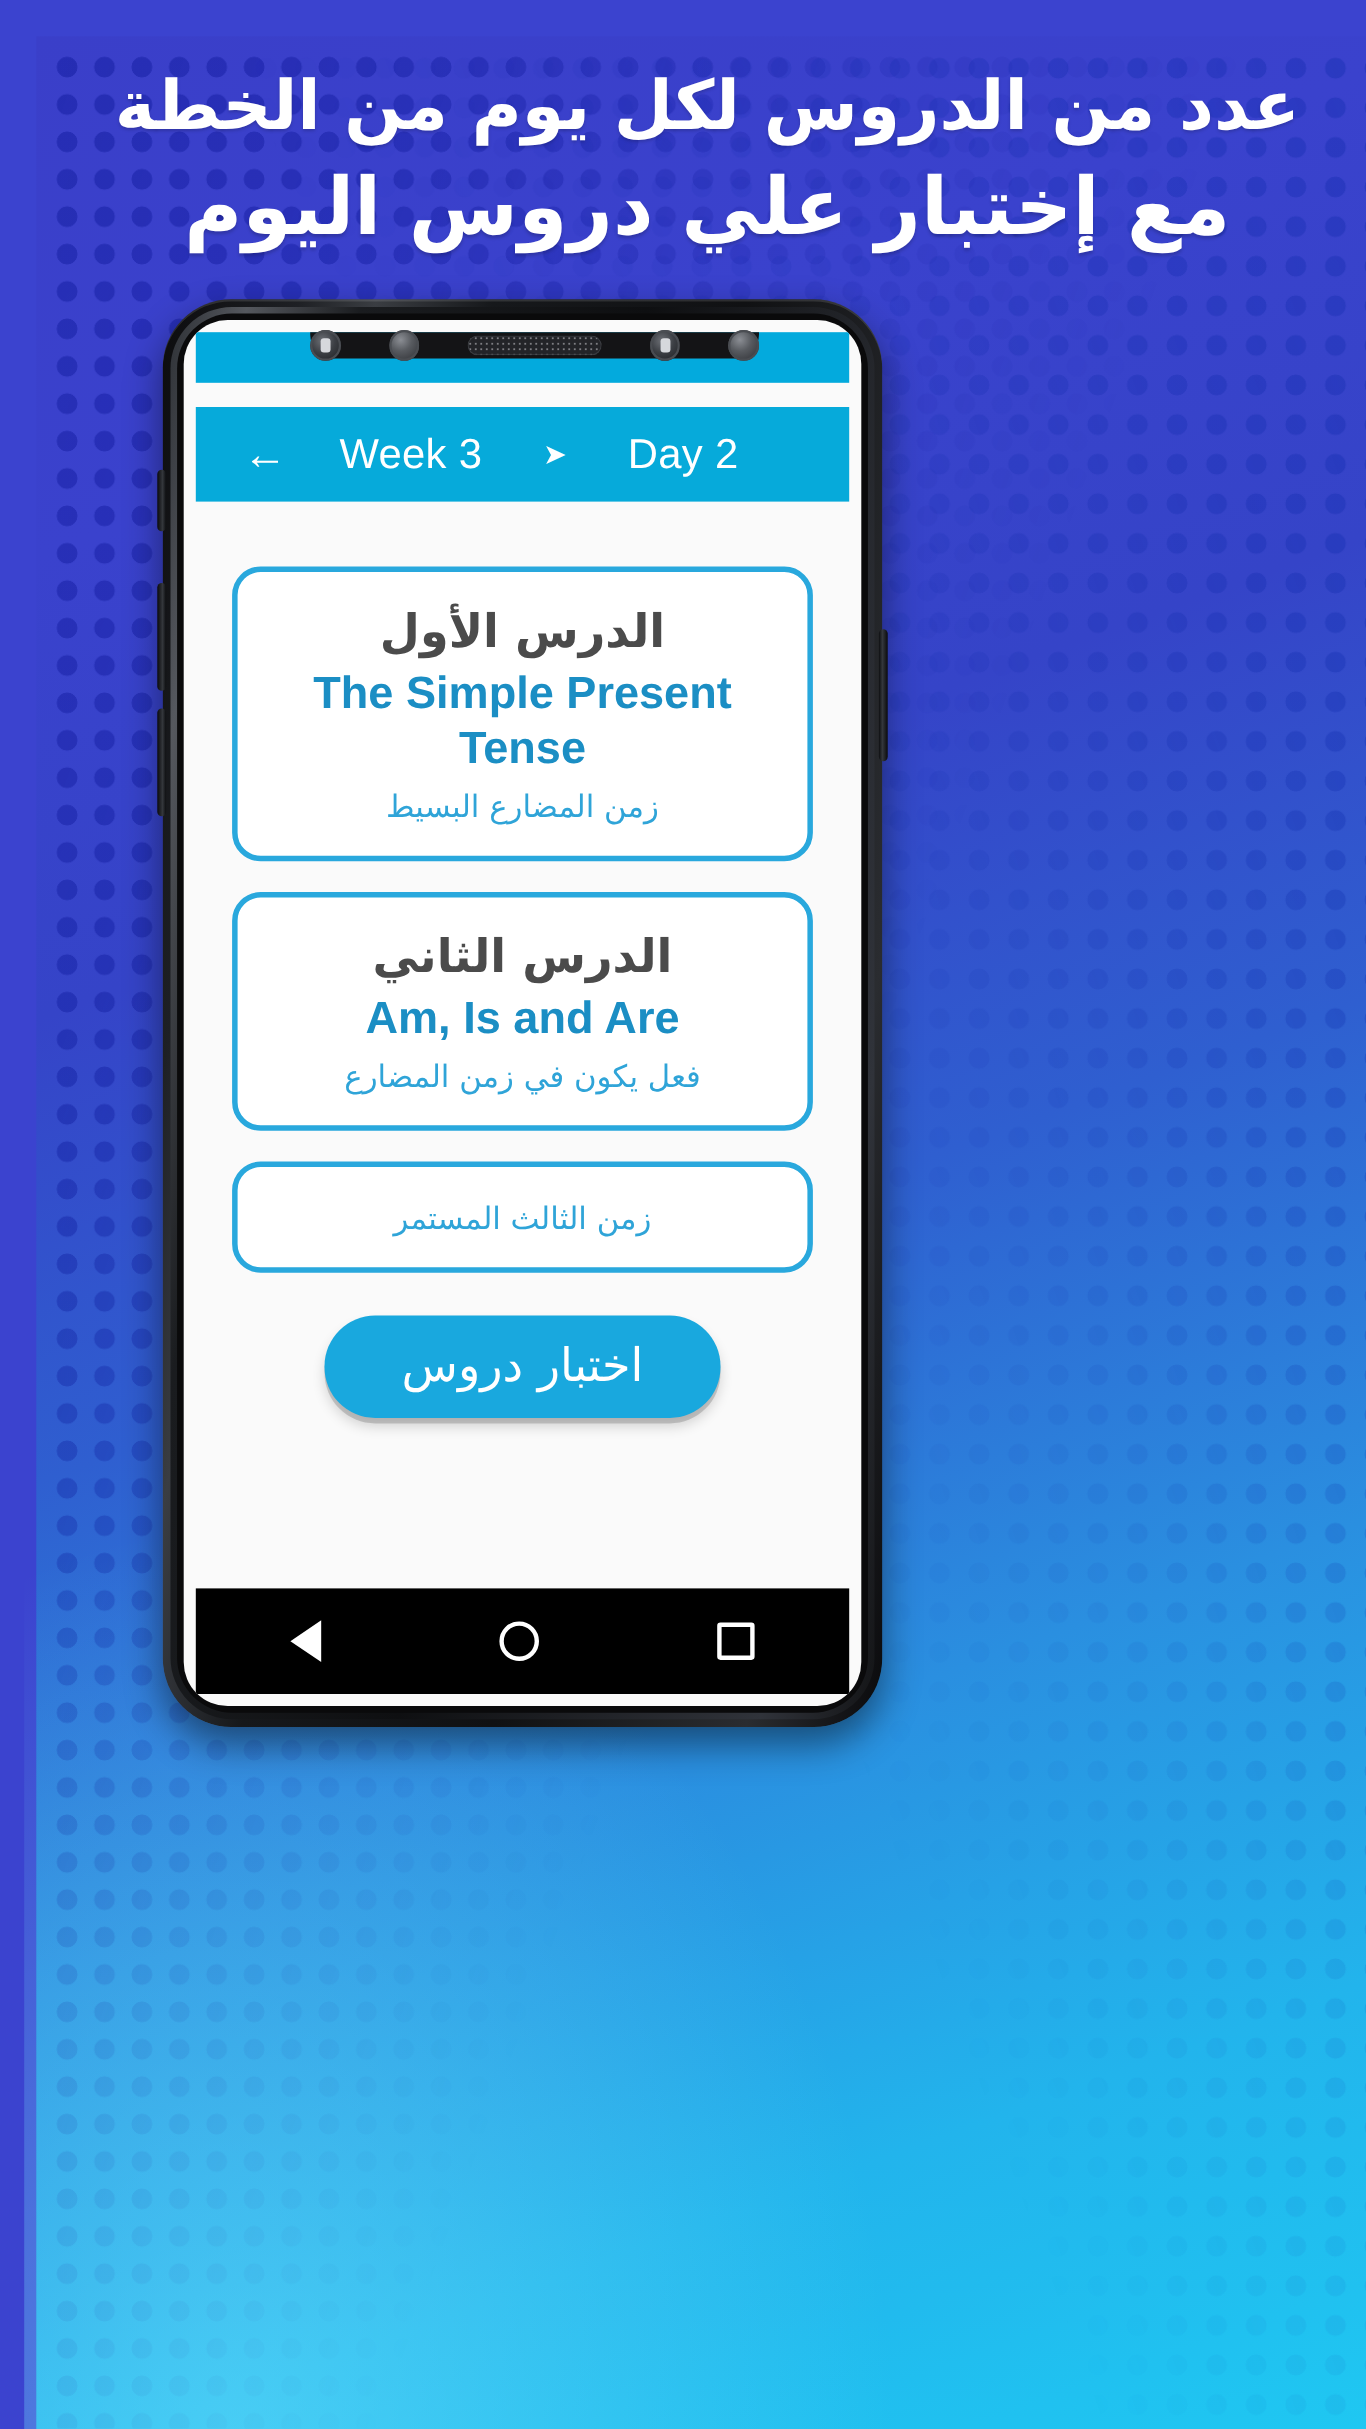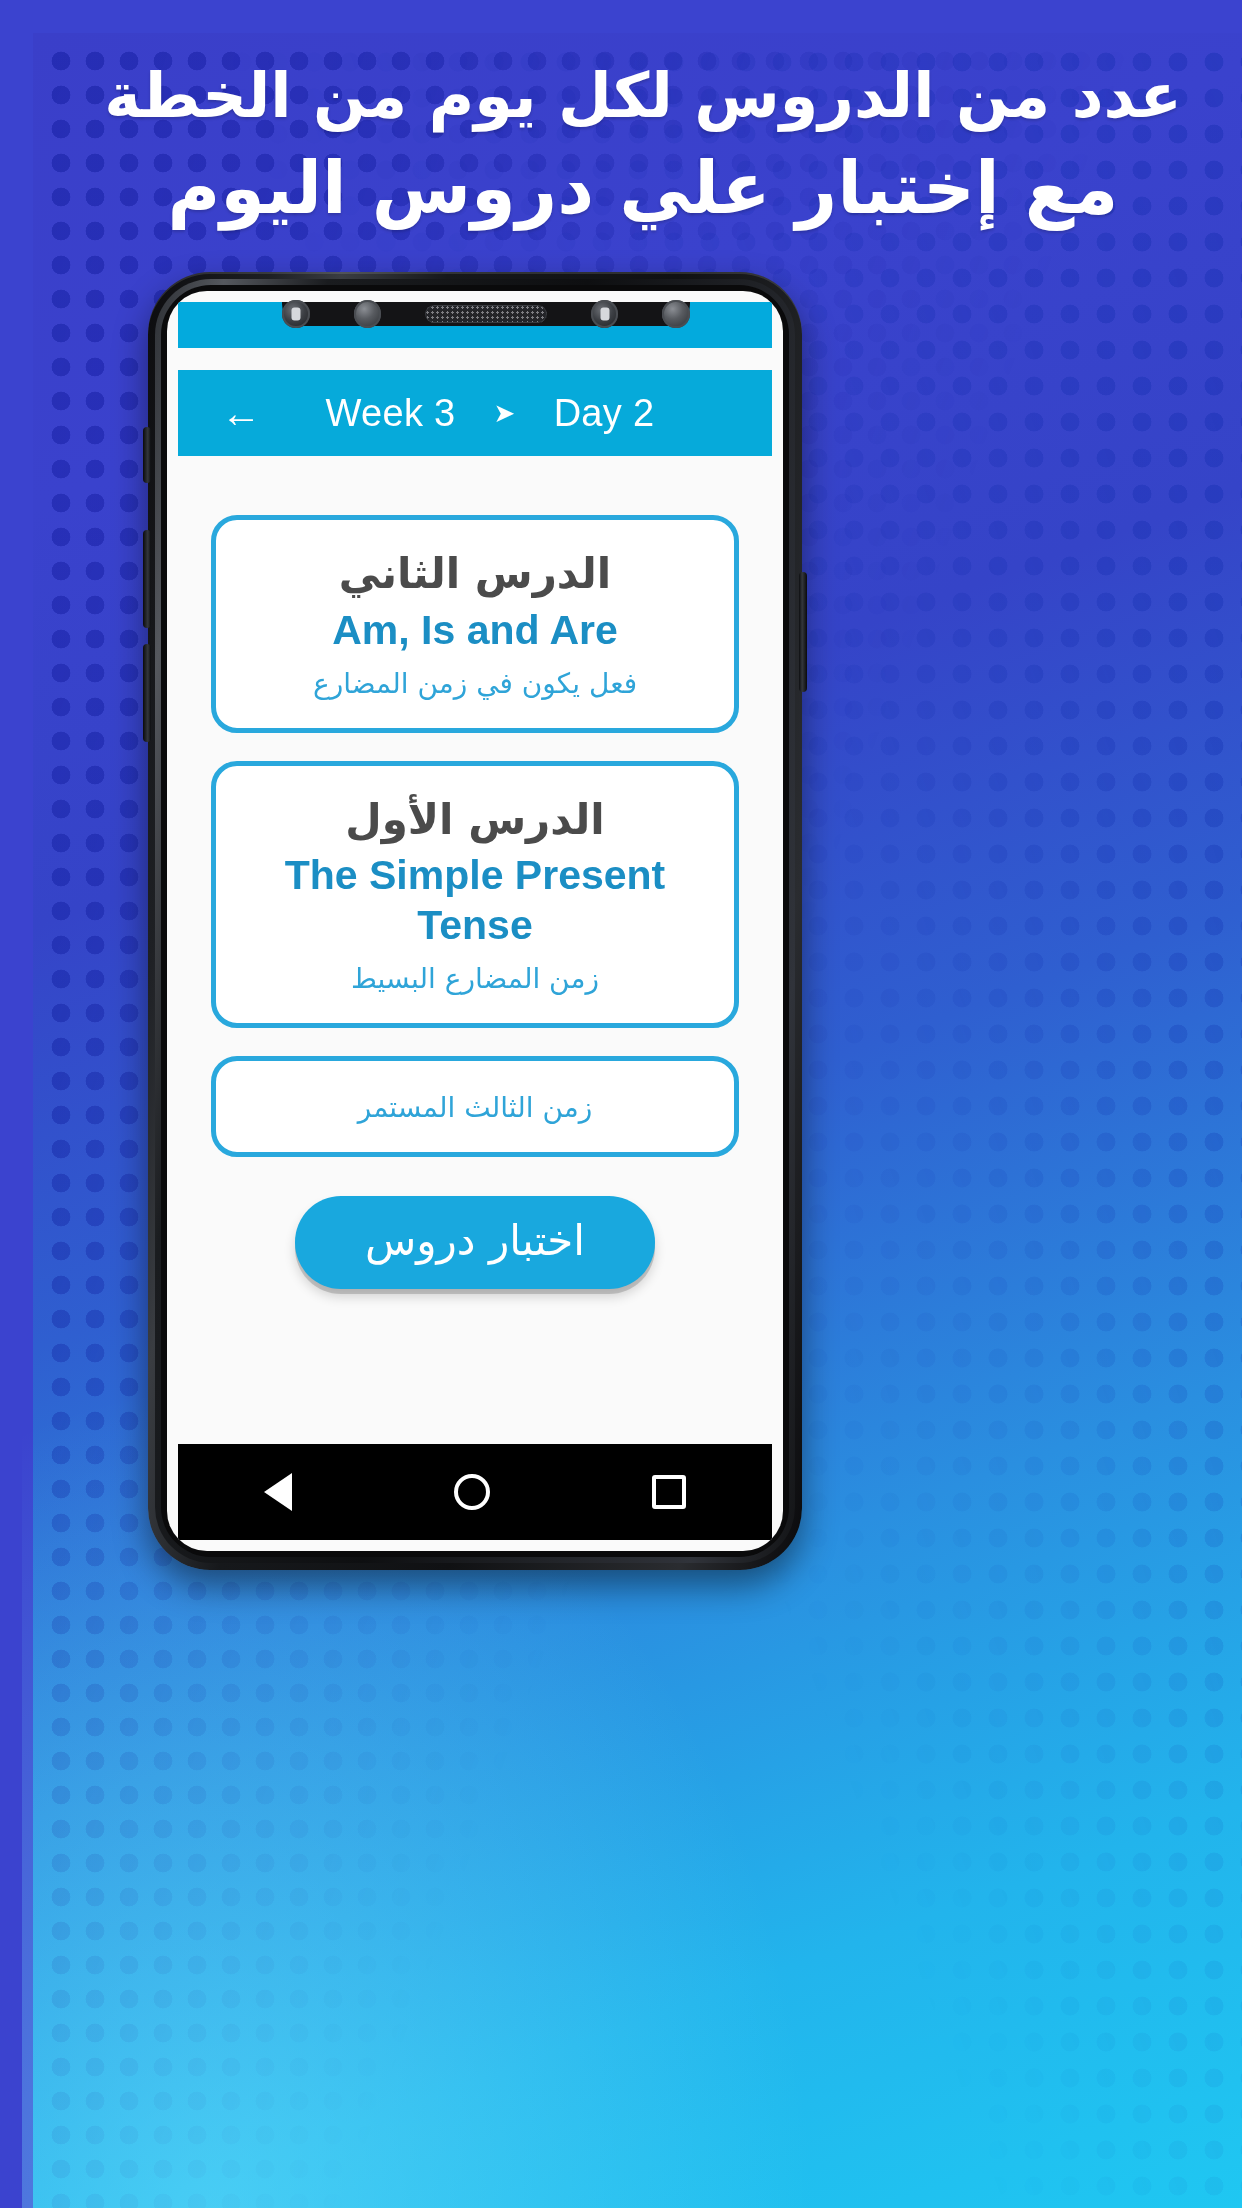--- a/index.html
+++ b/index.html
@@ -154,21 +154,21 @@
   }
   .back-arrow {
     width:48px; height:48px;
     display:flex; align-items:center; justify-content:center;
     color:#ffffff; font-size:40px; line-height:1;
     flex:0 0 auto;
   }
   .appbar-title {
     flex:1 1 auto;
     display:flex; align-items:center; justify-content:center;
-    gap:16px;
+    gap:33px;
     color:#ffffff;
     font-size:38px; font-weight:normal;
     letter-spacing:0.3px;
     padding-right:40px;
   }
   .appbar-sep { font-size:26px; line-height:1; }
 
   
   .content {
     flex:1 1 auto;
@@ -279,29 +279,29 @@
       <div class="appbar-title">
         <span>Week 3</span>
         <span class="appbar-sep">➤</span>
         <span>Day 2</span>
       </div>
     </div>
 
     <div class="content">
 
       <div class="lesson-card">
+        <div class="lesson-ar-title">الدرس الأول</div>
+        <div class="lesson-en-title">The Simple Present Tense</div>
+        <div class="lesson-ar-sub">زمن المضارع البسيط</div>
+      </div>
+
+      <div class="lesson-card">
         <div class="lesson-ar-title">الدرس الثاني</div>
         <div class="lesson-en-title">Am, Is and Are</div>
         <div class="lesson-ar-sub">فعل يكون في زمن المضارع</div>
-      </div>
-
-      <div class="lesson-card">
-        <div class="lesson-ar-title">الدرس الأول</div>
-        <div class="lesson-en-title">The Simple Present Tense</div>
-        <div class="lesson-ar-sub">زمن المضارع البسيط</div>
       </div>
 
       <div class="lesson-card">
         <div class="lesson-ar-sub">زمن الثالث المستمر</div>
       </div>
 
       <div class="test-btn-wrap">
         <button class="test-btn">اختبار دروس</button>
       </div>
 

